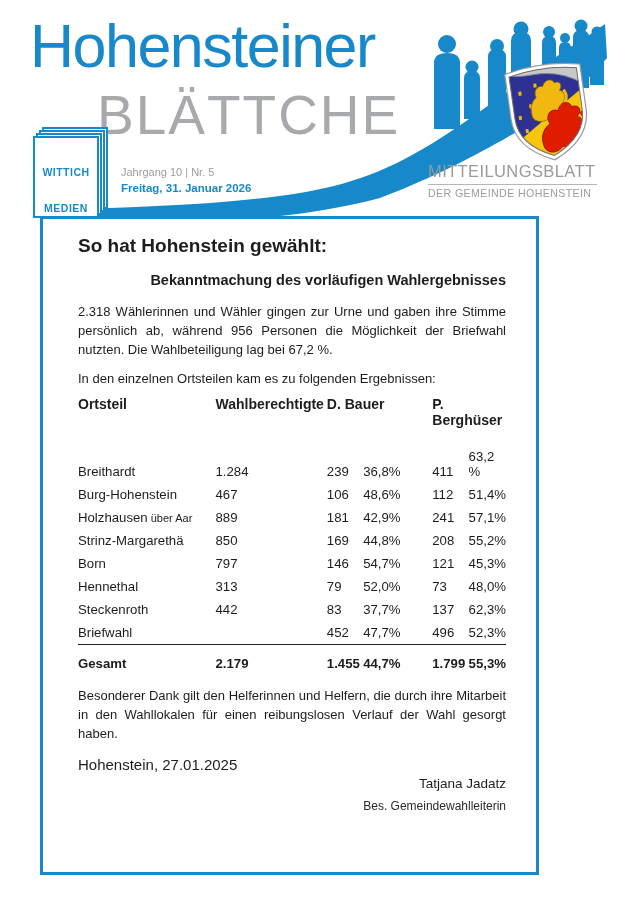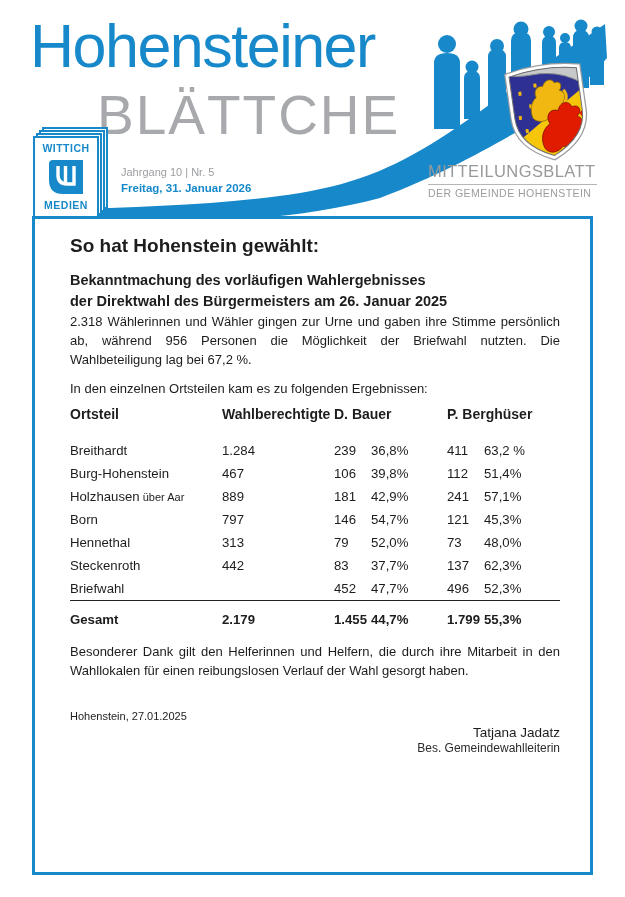--- a/index.html
+++ b/index.html
@@ -26,51 +26,51 @@
   .wittich{position:absolute;left:33px;top:136px;width:66px;height:82px;}
   .wittich .layer{position:absolute;inset:0;background:#fff;border:2px solid var(--blue);}
   .wittich .l3{transform:translate(9px,-9px);}
   .wittich .l2{transform:translate(6px,-6px);}
   .wittich .l1{transform:translate(3px,-3px);}
   .wittich .front{
     position:absolute;inset:0;background:#fff;border:2px solid var(--blue);
     display:flex;flex-direction:column;align-items:center;justify-content:space-between;
     padding:4px 2px 5px;
   }
-  .wittich .wordmark{font-size:10.5px;font-weight:bold;color:var(--blue);letter-spacing:.5px;}
+  .wittich .wordmark{font-size:10.5px;font-weight:bold;color:var(--blue);letter-spacing:.5px;margin-top:24px;}
   .issue{position:absolute;left:121px;top:166px;white-space:nowrap;}
   .issue .line1{font-size:11px;color:#9b9da0;}
   .issue .line2{font-size:11.5px;color:var(--blue);font-weight:bold;margin-top:4px;}
   .mblatt{position:absolute;left:428px;top:162px;width:169px;}
   .mblatt .big{font-size:16.5px;color:#97999b;letter-spacing:.4px;white-space:nowrap;}
   .mblatt .rule{border-top:1px solid #b4b6b8;margin:3px 0 2px;}
   .mblatt .small{font-size:10.6px;color:#9a9c9e;letter-spacing:.4px;white-space:nowrap;}
   
   .content-box{
-    position:absolute;left:32px;top:216px;width:561px;height:659px;
+    position:absolute;left:40px;top:216px;width:499px;height:659px;
     border:3px solid var(--blue);padding:16px 30px 0 35px;background:#fff;
   }
   .headline{font-size:19px;font-weight:bold;margin-bottom:13px;}
-  .announce{font-size:14.5px;font-weight:bold;line-height:21px;}
+  .announce{font-size:14.5px;font-weight:bold;line-height:21px;margin-bottom:11px;text-align:right;}
   .body-p{font-size:13px;line-height:19px;text-align:justify;margin-bottom:10px;}
   .intro-p{font-size:13px;line-height:19px;margin-bottom:8px;}
   table.results{width:100%;border-collapse:collapse;font-size:13.2px;margin-top:4px;}
   table.results th{
     text-align:left;font-weight:bold;font-size:14px;vertical-align:top;
     padding:0 0 17px 0;
   }
   table.results td{padding:4px 0;vertical-align:bottom;}
   table.results .row-underline td{border-bottom:1.6px solid #222;}
   table.results .row-total td{font-weight:bold;padding-top:11px;}
   .name-suffix{font-size:11px;}
   .thanks{margin-top:11px;}
-  .place-date{font-size:11px;margin-top:30px;}
+  .place-date{font-size:15px;margin-top:13px;}
   .signature{text-align:right;margin-top:3px;line-height:1.15;}
   .signature .sig-name{font-size:13.5px;}
-  .signature .sig-role{font-size:12px;margin-top:1px;color:#2a2a2a;}
+  .signature .sig-role{font-size:12px;margin-top:8px;color:#2a2a2a;}
 </style>
 </head>
 <body>
 
 <div class="page">
 
   <svg class="mast-svg" width="625" height="232" viewBox="0 0 625 232">
     <defs>
       <clipPath id="shieldClip">
         <path d="M4,8 Q38,1 72,8 L72,50 Q72,77 38,92 Q4,77 4,50 Z"></path>
@@ -155,21 +155,20 @@
     <div class="big">MITTEILUNGSBLATT</div>
     <div class="rule"></div>
     <div class="small">DER GEMEINDE HOHENSTEIN</div>
   </div>
 
   <div class="content-box">
     <div class="headline">So hat Hohenstein gewählt:</div>
 
     <div class="announce">
       <span>Bekanntmachung des vorläufigen Wahlergebnisses</span><br>
-      <span>der Direktwahl des Bürgermeisters am 26. Januar 2025</span>
     </div>
 
     <p class="body-p">2.318 Wählerinnen und Wähler gingen zur Urne und gaben ihre Stimme persönlich ab, während 956 Personen die Möglichkeit der Briefwahl nutzten. Die Wahlbeteiligung lag bei 67,2 %.</p>
     <p class="intro-p">In den einzelnen Ortsteilen kam es zu folgenden Ergebnissen:</p>
 
     <table class="results">
       <colgroup>
         <col style="width:152px">
           <col style="width:112px">
           <col style="width:37px">
@@ -191,31 +190,39 @@
             <td><span>1.284</span></td>
             <td><span>239</span></td>
             <td><span>36,8%</span></td>
             <td><span>411</span></td>
             <td><span>63,2 %</span></td>
           </tr>
           <tr>
             <td><span>Burg-Hohenstein</span></td>
             <td><span>467</span></td>
             <td><span>106</span></td>
-            <td><span>39,8%</span></td>
+            <td><span>48,6%</span></td>
             <td><span>112</span></td>
             <td><span>51,4%</span></td>
           </tr>
           <tr>
             <td><span>Holzhausen</span><span class="name-suffix"> über Aar</span></td>
             <td><span>889</span></td>
             <td><span>181</span></td>
             <td><span>42,9%</span></td>
             <td><span>241</span></td>
             <td><span>57,1%</span></td>
+          </tr>
+          <tr>
+            <td><span>Strinz-Margarethä</span></td>
+            <td><span>850</span></td>
+            <td><span>169</span></td>
+            <td><span>44,8%</span></td>
+            <td><span>208</span></td>
+            <td><span>55,2%</span></td>
           </tr>
           <tr>
             <td><span>Born</span></td>
             <td><span>797</span></td>
             <td><span>146</span></td>
             <td><span>54,7%</span></td>
             <td><span>121</span></td>
             <td><span>45,3%</span></td>
           </tr>
           <tr>

